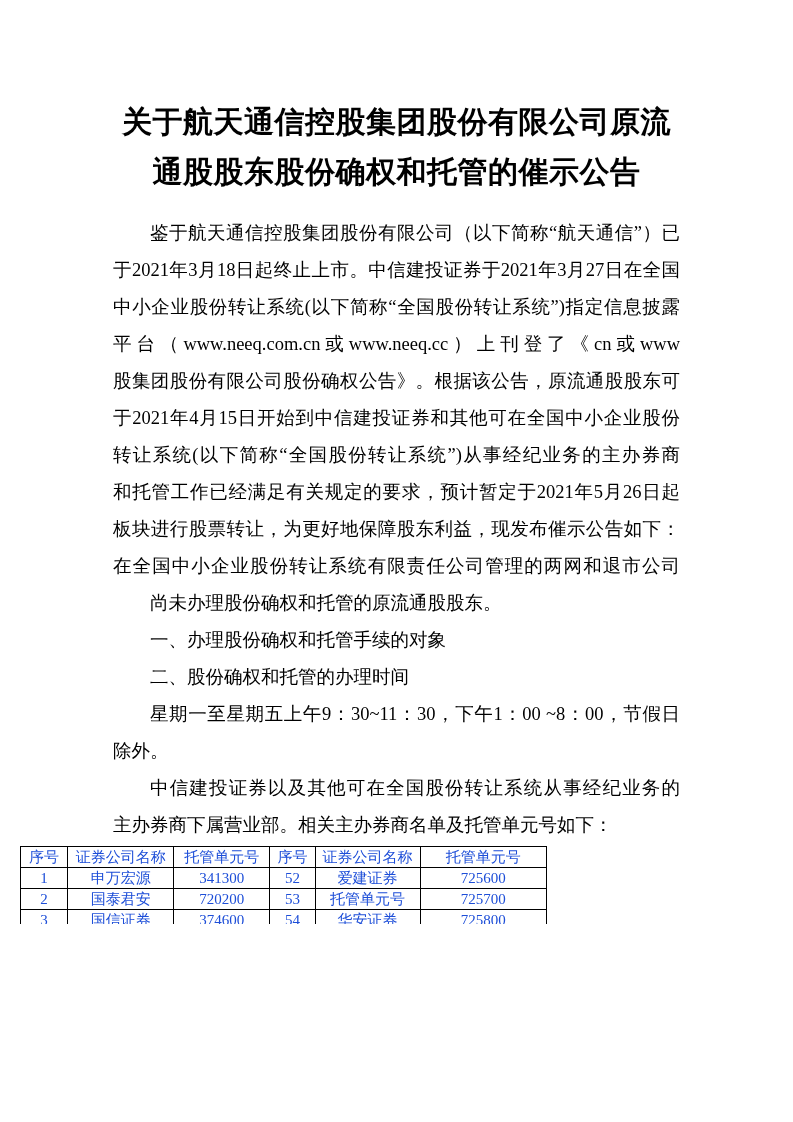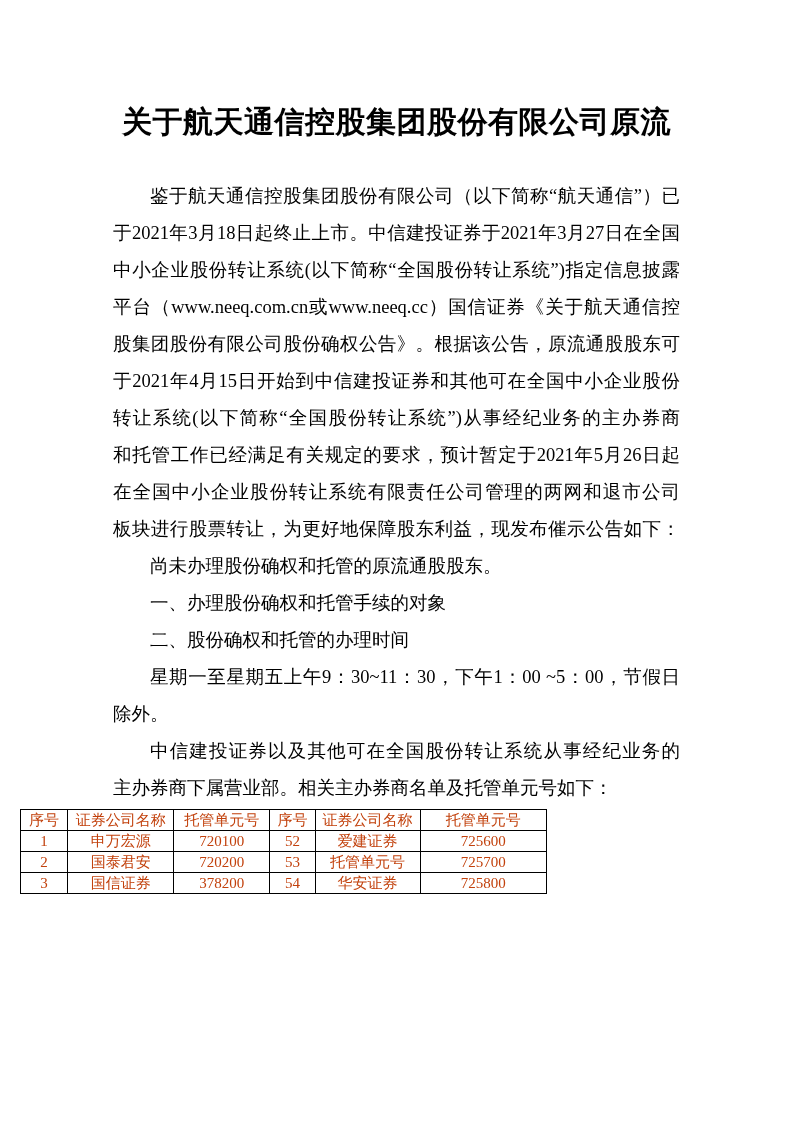--- a/index.html
+++ b/index.html
@@ -15,71 +15,72 @@
     margin:0 113px;
     padding-top:97px;
     width:567px;
     text-align:center;
     font-weight:700;
     font-size:30px;
     line-height:50px;
     letter-spacing:0.5px;
   }
   .body-text{
-    margin:31px 0 0 113px;
+    margin:18px 0 0 113px;
     width:567px;
     font-size:18.5px;
     line-height:37px;
   }
   .ln{height:37px;}
   .ind{text-indent:37px;}
   .just{text-align:justify;text-align-last:justify;text-justify:inter-character;}
   .unit-table{
     border-collapse:collapse;
     table-layout:fixed;
     width:527px;
     margin:2px 0 0 20px;
     font-size:15px;
     text-align:center;
-    color:#c2410c;
+    color:#1d4ed8;
   }
   .unit-table th,.unit-table td{
     border:1px solid #000000;
     font-weight:400;
     height:20px;
     line-height:20px;
     padding:0;
     overflow:hidden;
     white-space:nowrap;
   }
 </style>
 </head>
 <body>
 
 <div class="page">
 
   <div class="doc-title">
     <div>关于航天通信控股集团股份有限公司原流</div>
+    <div>通股股东股份确权和托管的催示公告</div>
   </div>
 
   <div class="body-text">
     <div class="ln ind just">鉴于航天通信控股集团股份有限公司（以下简称“航天通信”）已</div>
     <div class="ln just">于2021年3月18日起终止上市。中信建投证券于2021年3月27日在全国</div>
     <div class="ln just">中小企业股份转让系统(以下简称“全国股份转让系统”)指定信息披露</div>
-    <div class="ln just">平台（www.neeq.com.cn或www.neeq.cc）国信证券《关于航天通信控</div>
+    <div class="ln just">平台（www.neeq.com.cn或www.neeq.cc）上刊登了《cn或www</div>
     <div class="ln just">股集团股份有限公司股份确权公告》。根据该公告，原流通股股东可</div>
     <div class="ln just">于2021年4月15日开始到中信建投证券和其他可在全国中小企业股份</div>
     <div class="ln just">转让系统(以下简称“全国股份转让系统”)从事经纪业务的主办券商</div>
     <div class="ln just">和托管工作已经满足有关规定的要求，预计暂定于2021年5月26日起</div>
+    <div class="ln just">板块进行股票转让，为更好地保障股东利益，现发布催示公告如下：</div>
     <div class="ln just">在全国中小企业股份转让系统有限责任公司管理的两网和退市公司</div>
-    <div class="ln just">板块进行股票转让，为更好地保障股东利益，现发布催示公告如下：</div>
     <div class="ln ind">尚未办理股份确权和托管的原流通股股东。</div>
     <div class="ln ind">一、办理股份确权和托管手续的对象</div>
     <div class="ln ind">二、股份确权和托管的办理时间</div>
-    <div class="ln ind just">星期一至星期五上午9：30~11：30，下午1：00 ~5：00，节假日</div>
+    <div class="ln ind just">星期一至星期五上午9：30~11：30，下午1：00 ~8：00，节假日</div>
     <div class="ln">除外。</div>
     <div class="ln ind just">中信建投证券以及其他可在全国股份转让系统从事经纪业务的</div>
     <div class="ln">主办券商下属营业部。相关主办券商名单及托管单元号如下：</div>
   </div>
 
   <table class="unit-table">
     <colgroup>
       <col style="width:47px">
         <col style="width:106px">
         <col style="width:96px">
@@ -94,37 +95,37 @@
         <th>托管单元号</th>
         <th>序号</th>
         <th>证券公司名称</th>
         <th>托管单元号</th>
       </tr>
     </thead>
     <tbody>
       <tr>
         <td>1</td>
         <td>申万宏源</td>
-        <td>720100</td>
+        <td>341300</td>
         <td>52</td>
         <td>爱建证券</td>
         <td>725600</td>
       </tr>
       <tr>
         <td>2</td>
         <td>国泰君安</td>
         <td>720200</td>
         <td>53</td>
         <td>托管单元号</td>
         <td>725700</td>
       </tr>
       <tr>
         <td>3</td>
         <td>国信证券</td>
-        <td>378200</td>
+        <td>374600</td>
         <td>54</td>
         <td>华安证券</td>
         <td>725800</td>
       </tr>
     </tbody>
   </table>
 
 </div>
 
 </body></html>

